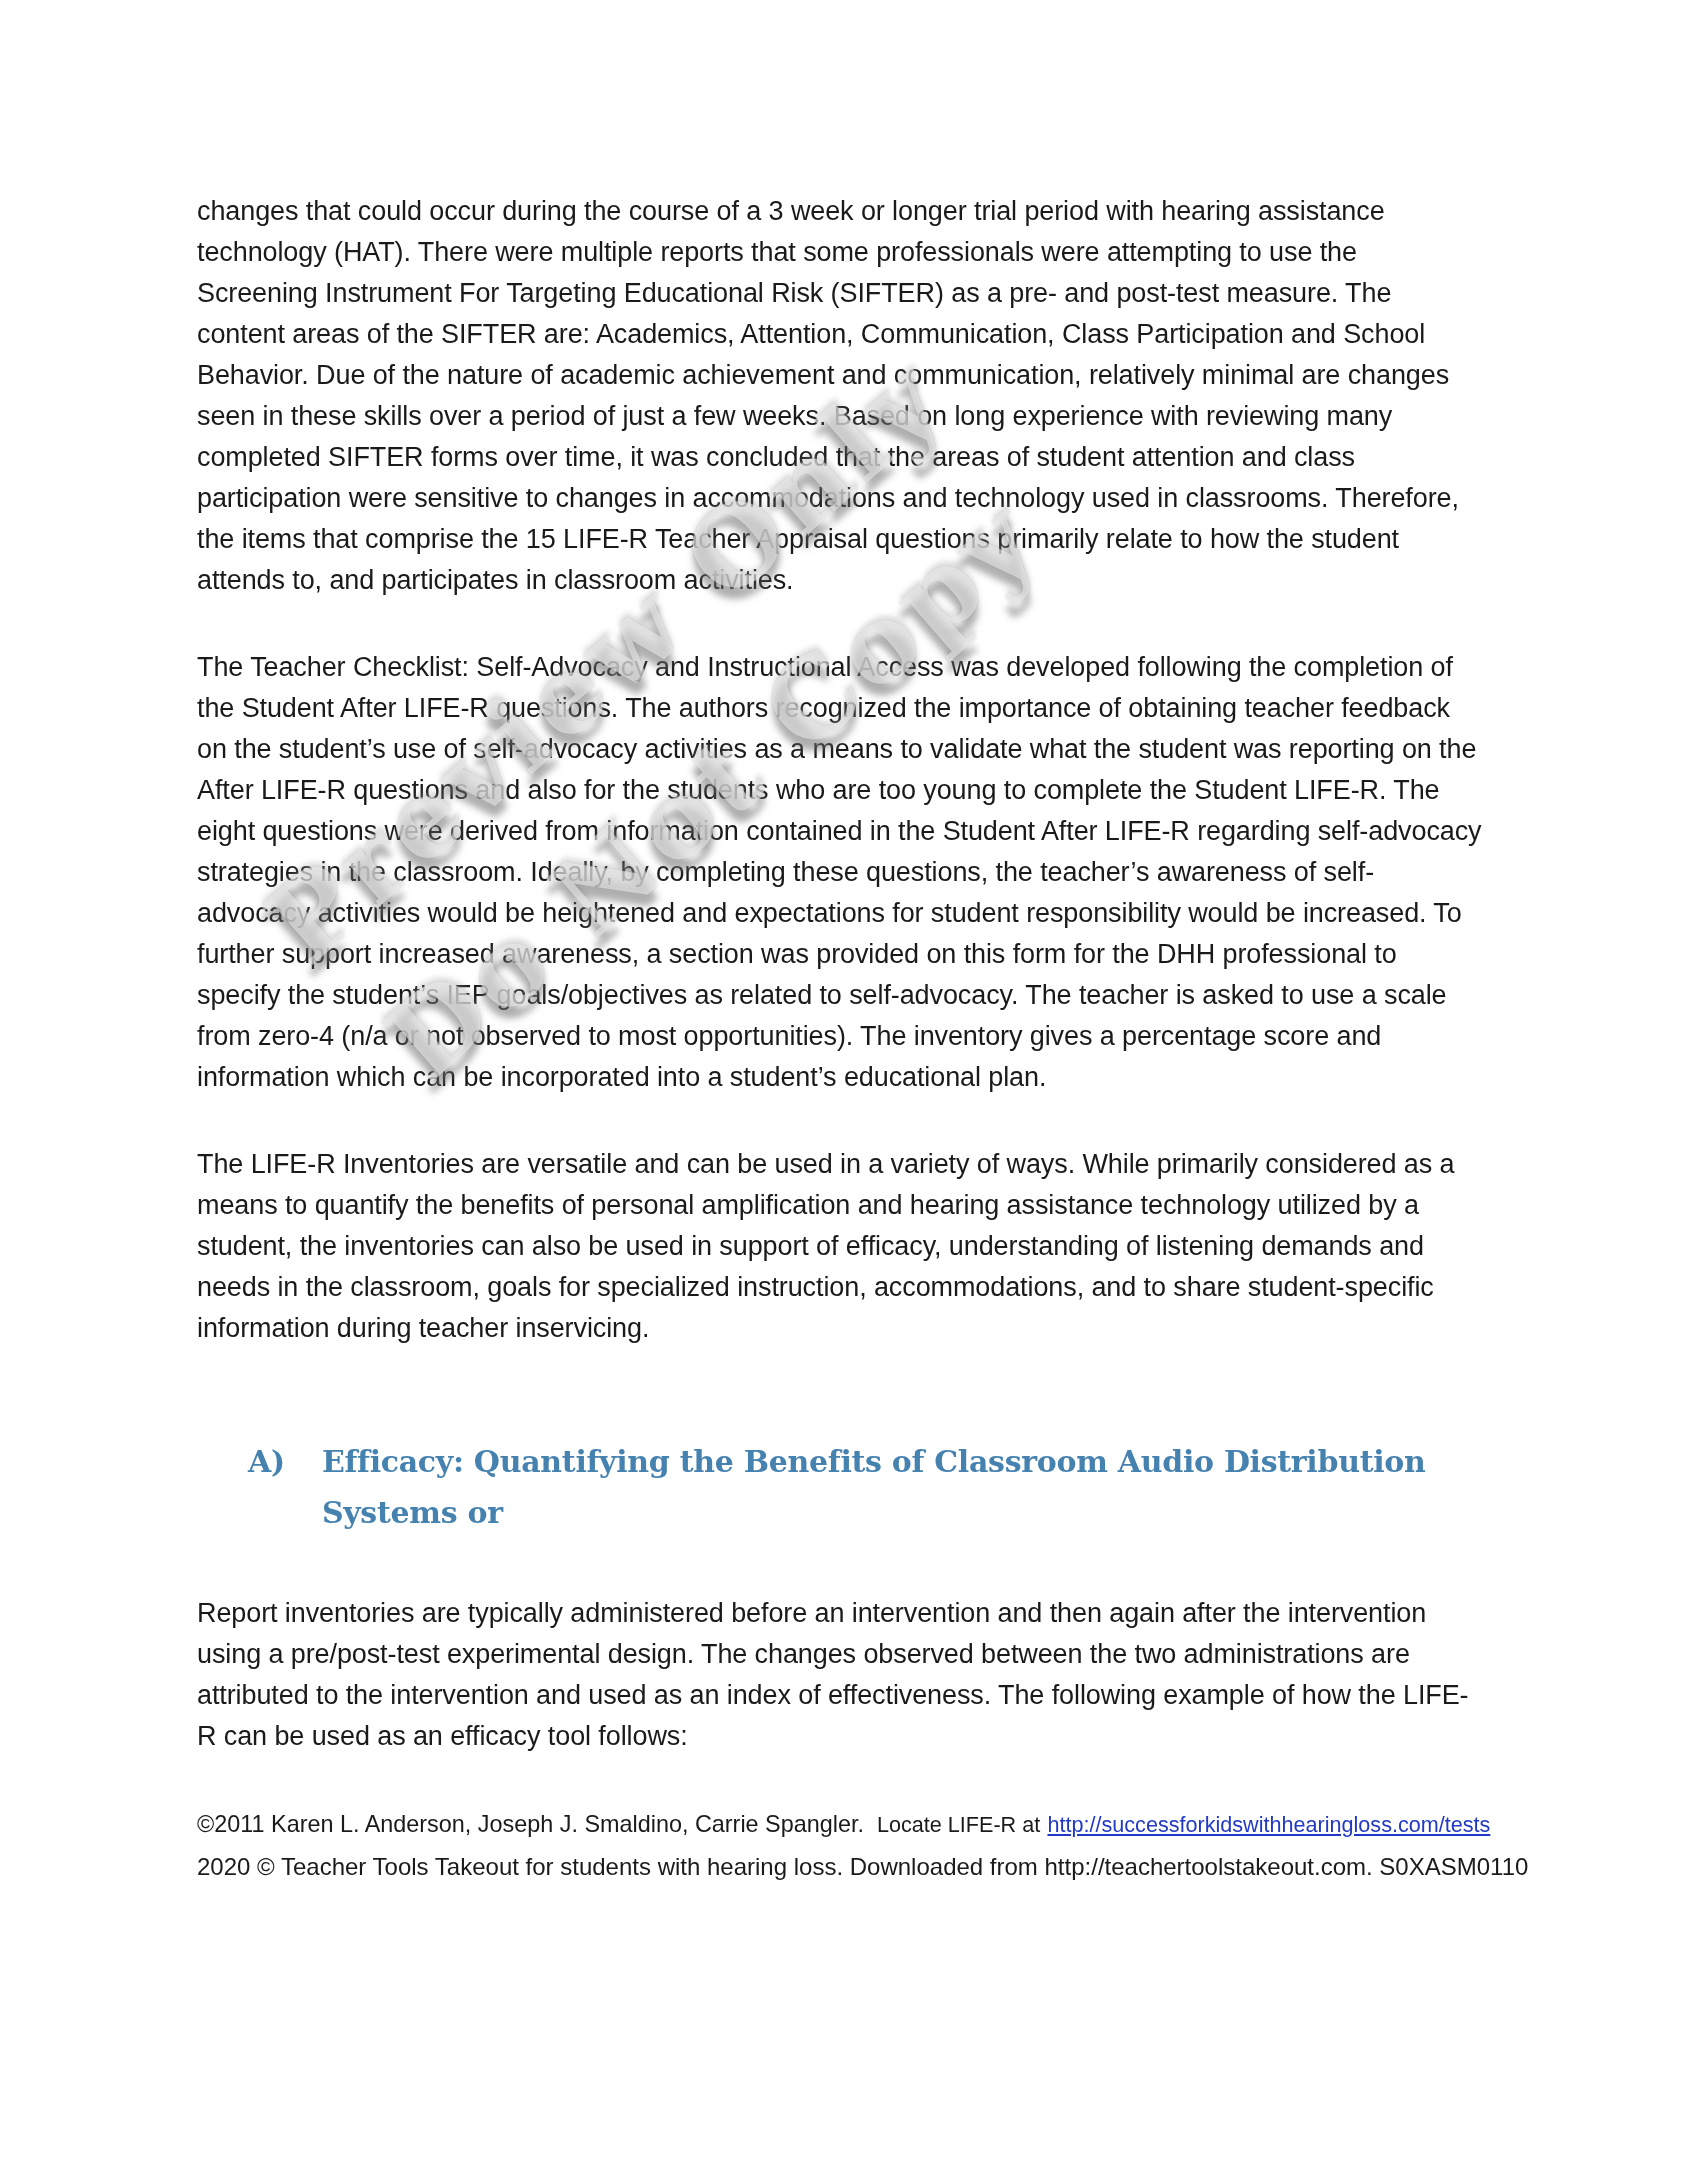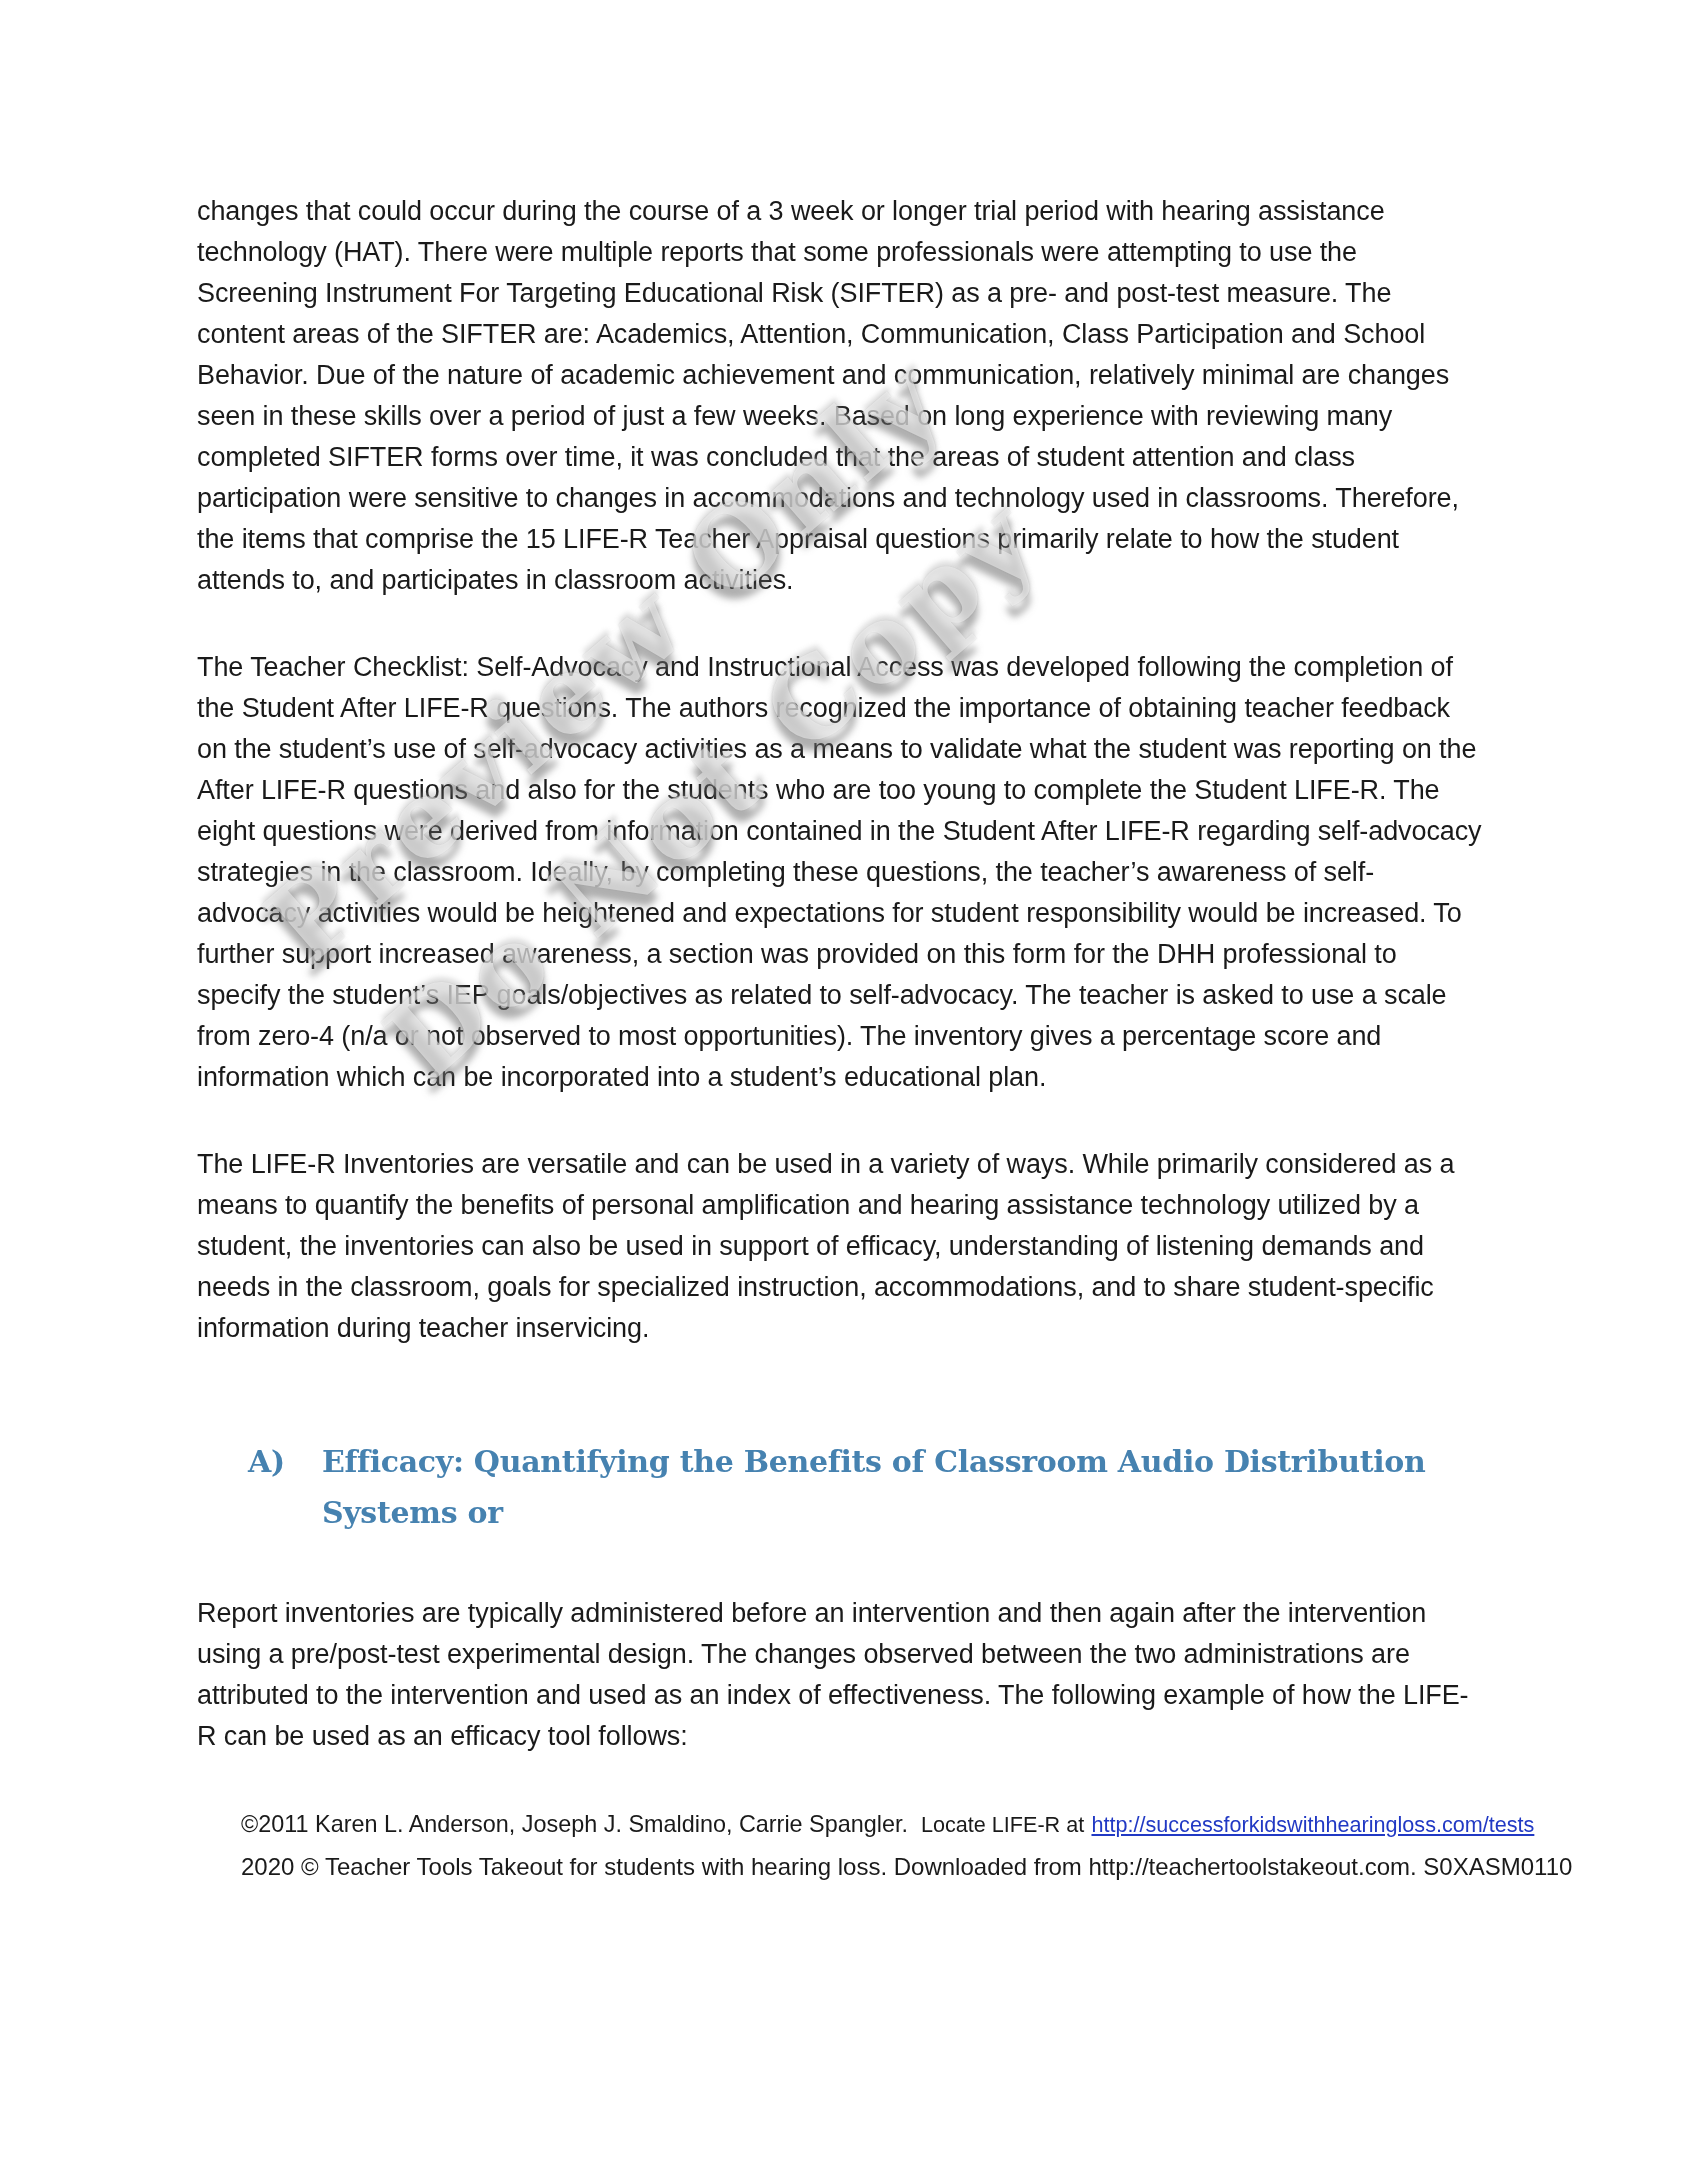--- a/index.html
+++ b/index.html
@@ -11,21 +11,21 @@
   h1.heading{margin:81px 0 90px 0;font-family:"DejaVu Serif","Liberation Serif",serif;
              font-weight:bold;font-size:43px;line-height:51px;color:var(--heading-blue,#305d80);
              letter-spacing:0.5px;}
   h1.heading .h-num{margin-right:27.5px;}
   .subheading{display:flex;align-items:flex-start;margin:87px 0 55px 0;padding-left:51px;
               font-family:"DejaVu Serif","Liberation Serif",serif;font-weight:bold;
               font-size:30px;line-height:51px;color:var(--subheading-blue,#4682b0);
               letter-spacing:-0.3px;}
   .subheading .s-letter{margin-right:37px;flex:0 0 auto;}
   .subheading .s-text{display:block;}
-  .footer{margin-top:26px;white-space:nowrap;margin-left:44px;}
+  .footer{margin-top:26px;white-space:nowrap;}
   .f-line1{font-size:23.4px;line-height:42px;}
   .f-line1 .f-main{color:var(--body-text,#1a1a1a);}
   .f-line1 .f-small{font-size:21.6px;margin-left:13px;}
   .f-line1 a.f-link{font-size:21.6px;color:var(--link-blue,#2139c4);
                     text-decoration:underline;margin-left:7.3px;cursor:pointer;}
   .f-line2{font-size:24px;line-height:42px;}
   
   .watermark{position:absolute;left:0;top:0;width:1686px;height:2182px;
              pointer-events:none;z-index:5;}
   .wm{position:absolute;white-space:nowrap;font-family:"DejaVu Serif","Liberation Serif",serif;

